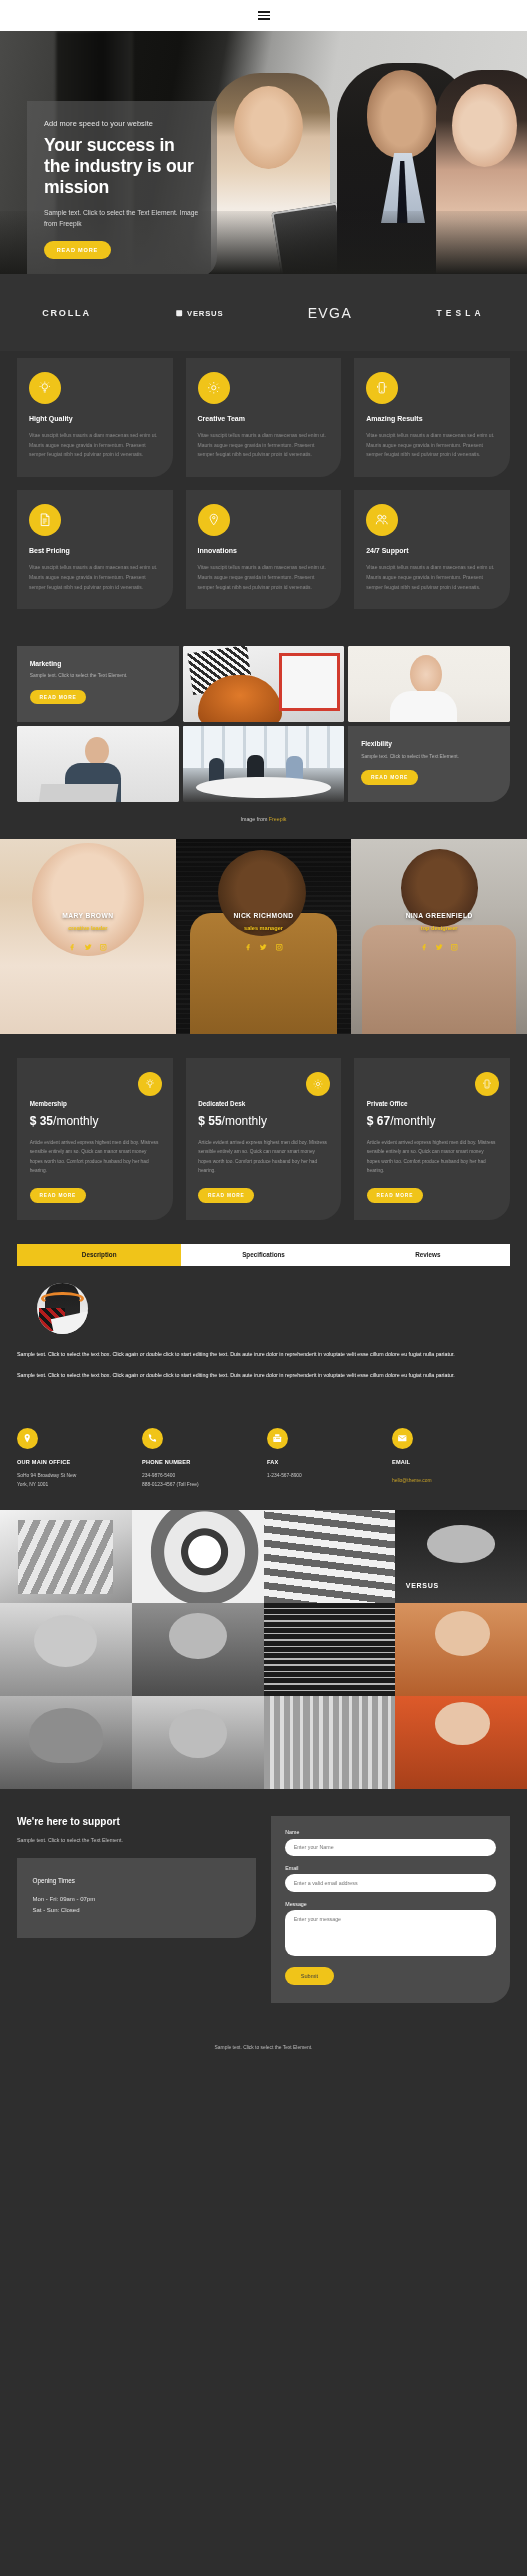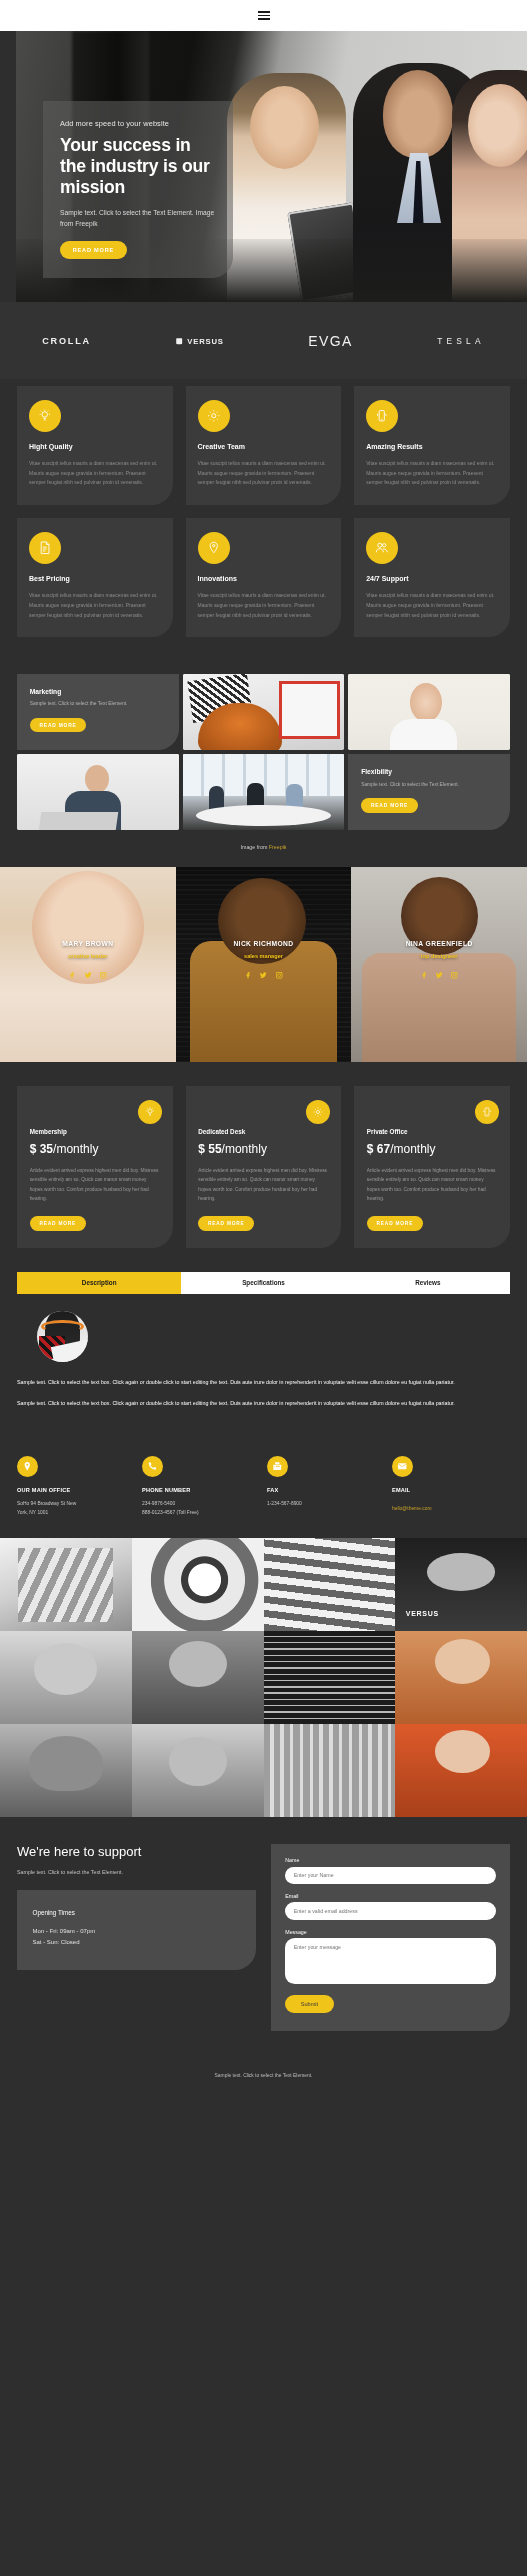--- a/index.html
+++ b/index.html
@@ -12,21 +12,21 @@
 
   
   .topbar {
     height: 31px; background: #ffffff;
     display: flex; align-items: center; justify-content: center;
   }
   .burger { display: flex; flex-direction: column; gap: 2.1px; cursor: pointer; }
   .burger i { display: block; width: 12px; height: 1.8px; background: #1a1a1a; }
 
   
-  .hero { position: relative; height: 271px; overflow: hidden; margin-left: 16px; }
+  .hero { position: relative; height: 243px; overflow: hidden; }
   .hero-bg { position: absolute; inset: 0; }
   .hero-bg .wall {
     position: absolute; inset: 0;
     background:
       linear-gradient(100deg, #4a4a48 0%, #3b3b39 14%, #151513 22%, #121210 32%, #2a2a28 40%,
                       #9a9a98 48%, #c9c9c7 60%, #d6d6d4 100%);
   }
   .hero-bg .col-dark {
     position: absolute; left: 56px; top: 0; width: 77px; height: 100%;
     background: linear-gradient(90deg,#1b1b19,#0d0d0c 60%,#232321);
@@ -82,21 +82,21 @@
   .logos {
     background:#333333; padding: 31px 0 29.5px;
     display:flex; align-items:center; justify-content: space-around;
   }
   .logo { color:#ffffff; font-size: 9.1px; letter-spacing: 2.1px; opacity:.93; display:flex; align-items:center; gap:3.5px; }
   .logo.crolla { font-weight:700; letter-spacing: 1.8px; }
   .logo.binance { font-size: 7.7px; font-weight:700; letter-spacing: 0.8px; }
   .logo.binance .dia { width:8.4px; height:8.4px; background:#fff; transform:rotate(45deg); display:inline-block;
      clip-path: polygon(50% 0,100% 50%,50% 100%,0 50%); }
   .logo.evga { font-size: 14px; font-weight:400; letter-spacing: 1.4px; }
-  .logo.tesla { font-size: 8.4px; letter-spacing: 4.2px; font-weight:400; }
+  .logo.tesla { font-size: 8.4px; letter-spacing: 4.2px; font-weight:700; }
 
   
   .features { background:#2e2e2e; padding: 7px 17px 21px; }
   .grid3 { display:grid; grid-template-columns: repeat(3,1fr); gap: 12.7px; }
   .fcard { background:#3b3b3b; border-radius: 0 0 21px 0; padding: 14px 12px 17px; }
   .ficon {
     width: 32px; height:32px; border-radius:50%; background:#f0c419;
     display:flex; align-items:center; justify-content:center; margin-bottom: 11.2px;
   }
   .ficon svg { width:15.5px; height:15.5px; stroke:#fff; fill:none; stroke-width:1.4; }
@@ -211,21 +211,21 @@
   .gm9{background:linear-gradient(180deg,#b5b5b5,#5e5e5e);}
   .gm9::after{content:'';position:absolute;left:22%;top:12%;width:56%;height:60%;background:#8d8d8d;border-radius:50% 50% 40% 40%;}
   .gm10{background:linear-gradient(180deg,#cfcfcf,#7c7c7c);}
   .gm10::after{content:'';position:absolute;left:28%;top:14%;width:44%;height:52%;background:#bdbdbd;border-radius:50%;}
   .gm11{background:repeating-linear-gradient(90deg,#9e9e9e 0 6.3px,#dcdcdc 6.3px 9.8px);}
   .gm12{background:linear-gradient(180deg,#dd5a2a,#a8401a);}
   .gm12::after{content:'';position:absolute;left:30%;top:6%;width:42%;height:46%;background:#e8c5a8;border-radius:50%;}
 
   
   .support { background:#2e2e2e; padding: 27px 17px 31px; display:grid; grid-template-columns: 1fr 1fr; gap: 15.5px; }
-  .sup-title { color:#ffffff; font-size: 13px; font-weight:400; margin-bottom: 8.4px; }
+  .sup-title { color:#ffffff; font-size: 10px; font-weight:700; margin-bottom: 8.4px; }
   .sup-sub { color:#c2c2c2; font-size: 5.3px; line-height: 1.7; margin-bottom: 12.7px; }
   .hours { background:#4b4b4b; border-radius: 0 0 21px 0; padding: 19.7px 15.5px 22.5px; }
   .hours h4 { color:#ffffff; font-size: 6.3px; font-weight:400; margin-bottom: 9.8px; }
   .hours p { color:#e0e0e0; font-size: 6px; line-height: 1.75; }
   .formcard { background:#4b4b4b; border-radius: 0 0 21px 0; padding: 12.7px 14px 18.3px; }
   .flabel { color:#ffffff; font-size: 5.3px; margin-bottom: 3.5px; display:block; }
   .finput, .ftext {
     width: 100%; border: none; border-radius: 12.7px; background:#ffffff;
     padding: 5.6px 8.4px; font-size: 5.3px; color:#4a4a4a; margin-bottom: 9.1px;
     font-family:"Liberation Sans", sans-serif; outline:none;

